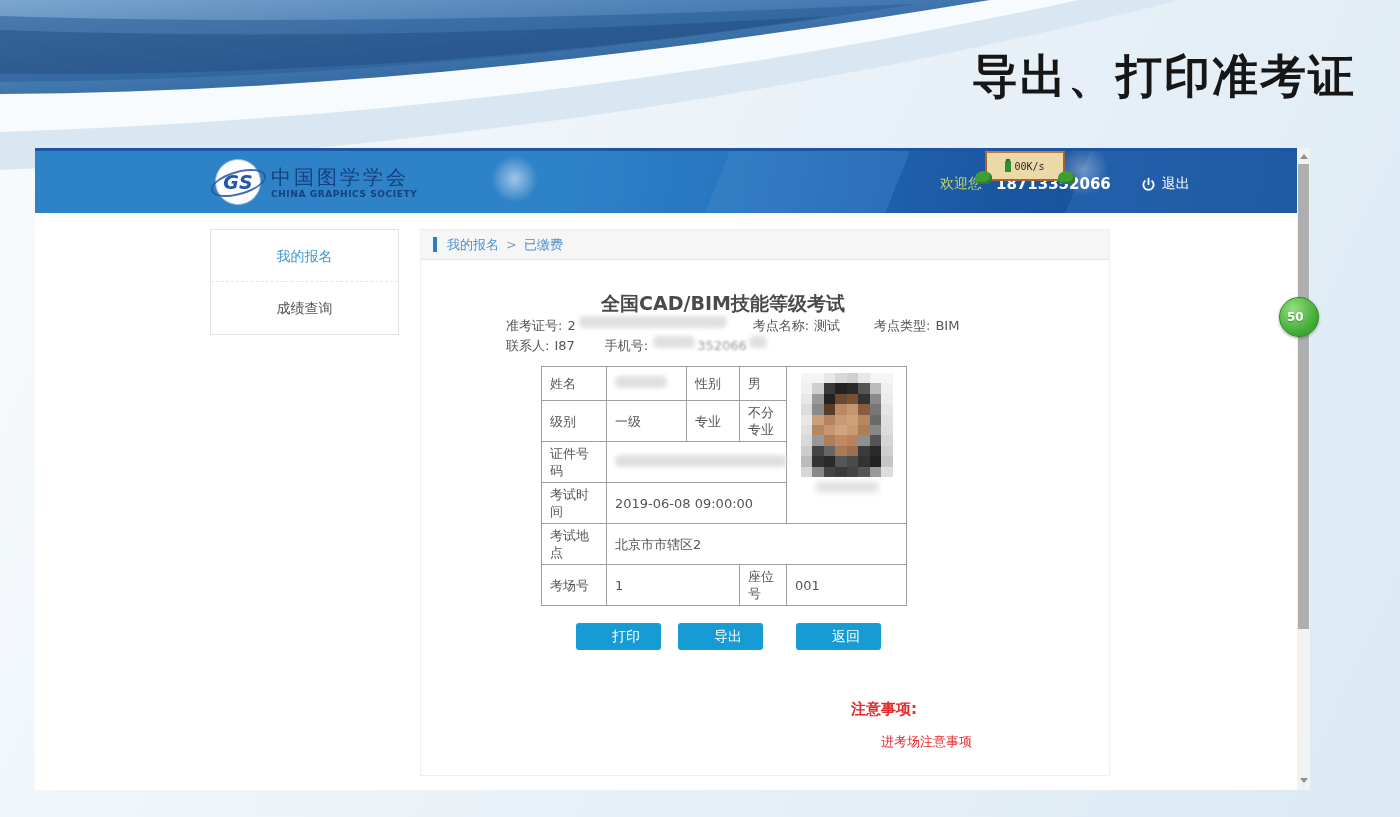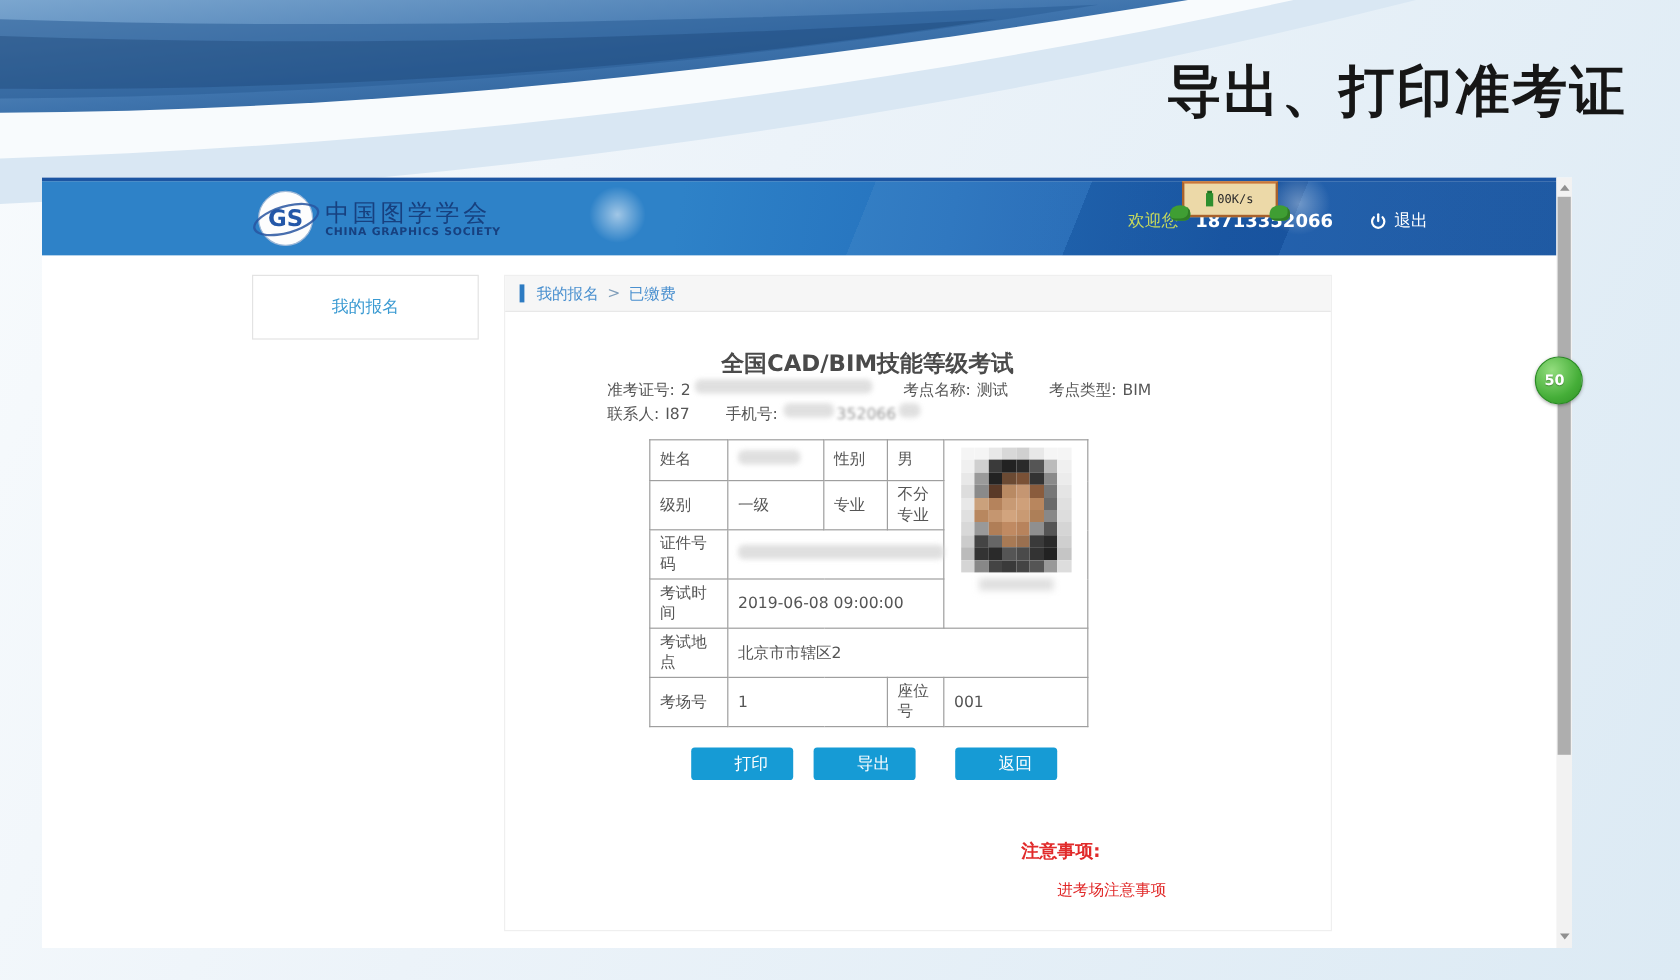--- a/index.html
+++ b/index.html
@@ -28,21 +28,21 @@
       radial-gradient(circle at 83% 30%, rgba(255,255,255,.35) 0, rgba(255,255,255,0) 2.5%),
       linear-gradient(112deg, rgba(255,255,255,0) 54%, rgba(255,255,255,.05) 54%, rgba(255,255,255,.05) 68%, rgba(0,0,40,.08) 68%, rgba(0,0,40,.08) 82%, rgba(255,255,255,.04) 82%),
       linear-gradient(100deg, #2e82c8 0%, #2e82c8 42%, #2571bd 60%, #1b5cab 78%, #16539f 100%);
   }
   .logo { position:absolute; left:180px; top:8px; display:flex; align-items:center; cursor:pointer; }
   .logo-badge {
     position:relative; width:46px; height:46px; border-radius:50%;
     background:#fdfdfd; border:1px solid #9db8d8;
     display:flex; align-items:center; justify-content:center;
   }
-  .logo-gs { font-size:19px; font-weight:bold; color:#2357a8; }
+  .logo-gs { font-size:19px; font-weight:bold; font-style:italic; color:#2357a8; }
   .logo-orbit {
     position:absolute; left:-6px; top:11px; width:57px; height:24px;
     border:2px solid rgba(40,85,160,.85); border-radius:50%;
     transform:rotate(-16deg);
   }
   .logo-text { margin-left:10px; }
   .logo-cn { font-size:20px; font-weight:normal; color:#17407f; letter-spacing:3px; line-height:24px; }
   .logo-en { font-size:9px; font-weight:bold; color:#17407f; letter-spacing:.6px; }
   .header-right { position:absolute; left:905px; top:24px; display:flex; align-items:center; white-space:nowrap; }
   .welcome { font-size:14px; color:#c6d95c; }
@@ -174,20 +174,21 @@
         </svg>
         <span class="logout-label">退出</span>
       </span>
     </div>
   </div>
 
   <div class="page-body">
 
     <aside class="sidebar">
       <div class="side-item active">我的报名</div>
+      <div class="side-item">成绩查询</div>
     </aside>
 
     <section class="main-card">
       <div class="breadcrumb">
         <span class="bc-bar"></span>
         <span class="bc-link">我的报名</span>
         <span class="bc-sep">&gt;</span>
         <span class="bc-page">已缴费</span>
       </div>
 

